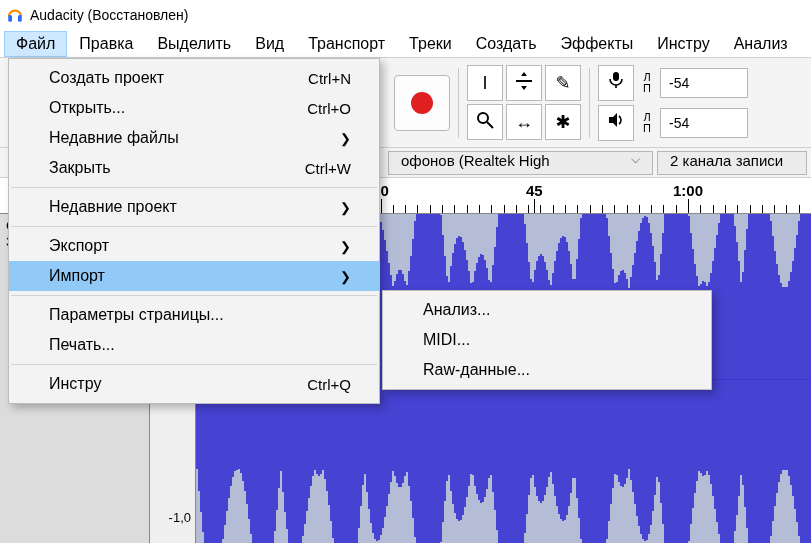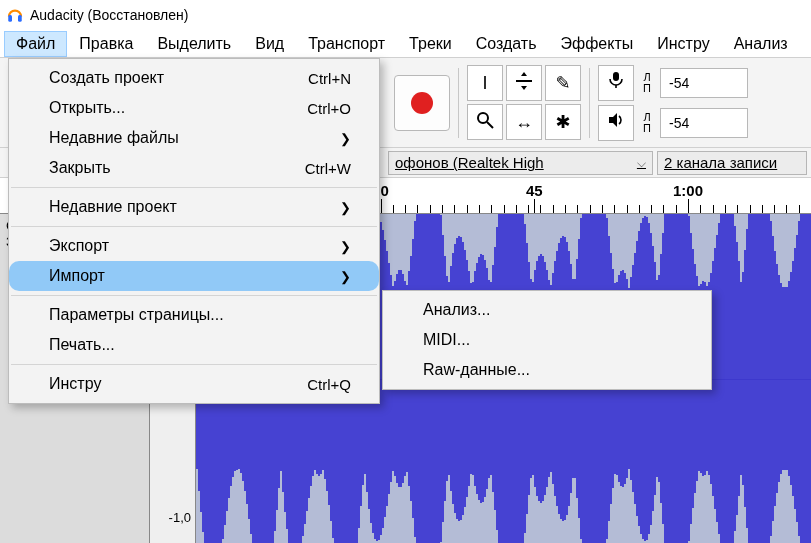--- a/index.html
+++ b/index.html
@@ -25,21 +25,21 @@
   .tool-btn { width:36px; height:36px; background:#fff; border:1px solid #b8b8b8; display:flex; align-items:center; justify-content:center; font-size:18px; }
   .meter-col { display:flex; flex-direction:column; gap:4px; }
   .meter-row { display:flex; align-items:center; gap:4px; }
   .meter-icon { width:36px; height:36px; background:#fff; border:1px solid #b8b8b8; display:flex; align-items:center; justify-content:center; font-size:18px; }
   .lp { width:18px; font-size:11px; line-height:11px; text-align:center; }
   .meter-bar { flex:1; height:30px; background:#fff; border:1px solid #b8b8b8; display:flex; align-items:center; padding:0 8px; font-size:14px; min-width:88px; }
 
   
   .device-row { display:flex; align-items:center; height:30px; background:#f4f4f4; border-bottom:1px solid #d0d0d0; padding:0 4px; gap:4px; font-size:15px; }
   .device-row .gap { width:380px; }
-  .device-row .dev-select { flex:1; height:24px; background:#ececec; border:1px solid #b6b6b6; padding:0 6px; display:flex; align-items:center; justify-content:space-between;text-decoration:underline; }
+  .device-row .dev-select { flex:1; height:24px; background:#ececec; border:1px solid #b6b6b6; padding:0 12px; display:flex; align-items:flex-start; justify-content:space-between; }
   .device-row .dev-select.small { flex:0 0 auto; min-width:150px; }
   .device-row .chev { font-size:12px; color:#555; }
 
   
   .timeline { position:relative; height:36px; background:#fff; border-bottom:1px solid #888; }
   .timeline .tick-label { position:absolute; top:4px; font-size:15px; font-weight:600; transform:translateX(-50%); }
   .timeline .minor { position:absolute; bottom:0; height:8px; width:1px; background:#000; }
 
   
   .track-area { position:relative; height: calc(543px - 30px - 28px - 90px - 30px - 36px); display:flex; background:#b8b8b8; }
@@ -47,21 +47,21 @@
   .vscale { width:46px; background:#efefef; border-right:1px solid #888; position:relative; font-size:13px; }
   .vscale span { position:absolute; right:4px; transform:translateY(-50%); background:#efefef; }
   .wave-canvas { flex:1; position:relative; background:#b4bcd6; overflow:hidden; }
   .waveform { position:absolute; inset:0; }
   .wave-bar { position:absolute; bottom:0; width:2px; background:#3a34d1; opacity:0.9; }
   .wave-center { position:absolute; left:0; right:0; top:50%; height:1px; background:#5c5ca3; }
 
   
   .menu-panel { position:absolute; background:#f3f3f3; border:1px solid #bcbcbc; box-shadow:4px 4px 8px rgba(0,0,0,0.25); padding:4px 0; font-size:16px; z-index:50; }
   .menu-row { display:flex; align-items:center; height:30px; padding:0 28px 0 40px; position:relative; white-space:nowrap; cursor:default; }
-  .menu-row.highlight { background:#91c9f7;border-radius:10px; }
+  .menu-row.highlight { background:#91c9f7; }
   .menu-row .shortcut { margin-left:auto; padding-left:40px; font-size:15px; }
   .menu-row .sub-arrow { margin-left:auto; padding-left:40px; font-size:13px; }
   .menu-sep { height:1px; background:#d4d4d4; margin:4px 2px; }
 
   #file-menu { top:58px; left:8px; width:372px; }
   #import-submenu { top:290px; left:382px; width:330px; }
 </style>
 </head>
 <body>
 

